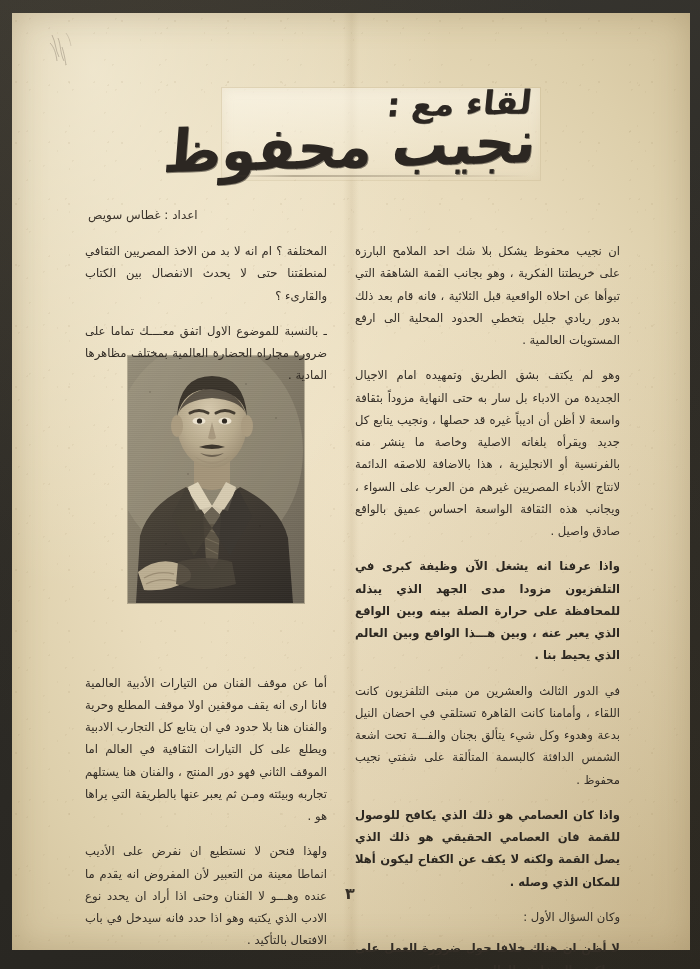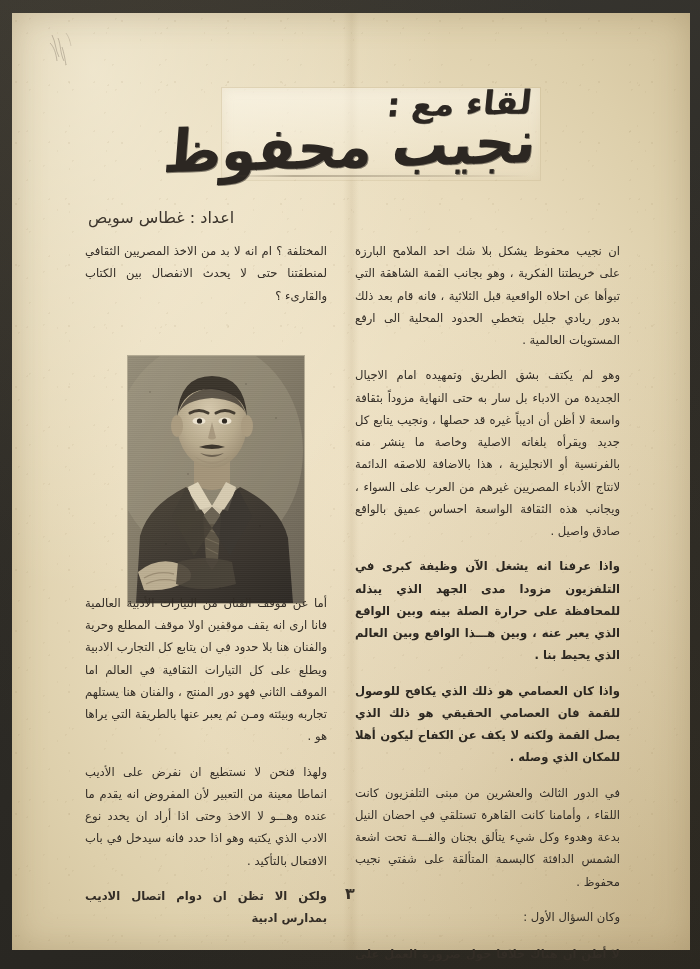--- a/index.html
+++ b/index.html
@@ -112,21 +112,21 @@
     letter-spacing: -2px;
     transform: skewX(-6deg) rotate(-1.6deg) scaleY(1.06);
     text-shadow: 1px 0.8px 0 rgba(40,35,30,0.55);
   }
 
   
   .byline {
     position: absolute;
     left: 88px;
     top: 208px;
-    font-size: 16px;
+    font-size: 12px;
     color: #3a332b;
     letter-spacing: 0.2px;
     direction: rtl;
   }
 
   
   .col {
     position: absolute;
     top: 240px;
     direction: rtl;
@@ -136,21 +136,21 @@
     text-align: justify;
     text-align-last: right;
   }
   .col-right { right: 80px; width: 265px; }
   .col-left  { left: 85px;  width: 242px; }
 
   .para { margin: 0 0 13px 0; }
   .para.bold { font-weight: 700; color: #2c2720; }
   .para.dash { }
   .para.bullet { font-weight: 700; }
-  .para.tight { margin-bottom: 15px; }
+  .para.tight { margin-bottom: 9px; }
 
   
   .photo-wrap {
     position: absolute;
     left: 128px;
     top: 356px;
     width: 176px;
     height: 247px;
   }
   .photo {
@@ -304,28 +304,29 @@
           <circle cx="92" cy="232" r="1" fill="#241f18"></circle>
         </g>
       </svg>
     </div>
   </div>
 
   <div class="col col-right">
     <p class="para">ان نجيب محفوظ يشكل بلا شك احد الملامح البارزة على خريطتنا الفكرية ، وهو بجانب القمة الشاهقة التي تبوأها عن احلاه الواقعية قبل الثلاثية ، فانه قام بعد ذلك بدور ريادي جليل بتخطي الحدود المحلية الى ارفع المستويات العالمية .</p>
     <p class="para">وهو لم يكتف بشق الطريق وتمهيده امام الاجيال الجديدة من الادباء بل سار به حتى النهاية مزوداً بثقافة واسعة لا أظن أن اديباً غيره قد حصلها ، ونجيب يتابع كل جديد ويقرأه بلغاته الاصلية وخاصة ما ينشر منه بالفرنسية أو الانجليزية ، هذا بالاضافة للاصقه الدائمة لانتاج الأدباء المصريين غيرهم من العرب على السواء ، ويجانب هذه الثقافة الواسعة احساس عميق بالواقع صادق واصيل .</p>
     <p class="para bold">واذا عرفنا انه يشغل الآن وظيفة كبرى في التلفزيون مزودا مدى الجهد الذي يبذله للمحافظة على حرارة الصلة بينه وبين الواقع الذي يعبر عنه ، وبين هـــذا الواقع وبين العالم الذي يحيط بنا .</p>
+    <p class="para">في الدور الثالث والعشرين من مبنى التلفزيون كانت اللقاء ، وأمامنا كانت القاهرة تستلقي في احضان النيل بدعة وهدوء وكل شيء يتألق بجنان والفـــة تحت اشعة الشمس الدافئة كالبسمة المتألقة على شفتي نجيب محفوظ .</p>
     <p class="para bold">واذا كان العصامي هو ذلك الذي يكافح للوصول للقمة فان العصامي الحقيقي هو ذلك الذي يصل القمة ولكنه لا يكف عن الكفاح ليكون أهلا للمكان الذي وصله .</p>
-    <p class="para">في الدور الثالث والعشرين من مبنى التلفزيون كانت اللقاء ، وأمامنا كانت القاهرة تستلقي في احضان النيل بدعة وهدوء وكل شيء يتألق بجنان والفـــة تحت اشعة الشمس الدافئة كالبسمة المتألقة على شفتي نجيب محفوظ .</p>
     <p class="para tight">وكان السؤال الأول :</p>
     <p class="para bullet">لا أظن ان هناك خلافا حول ضرورة العمل على مواكبة الحضارة العالمية . ولكن من حيث الفنون ـ والادب واحد منها ـ هل ترى أيضا أنه يجب ان يجاري التيارات العالمية</p>
   </div>
 
   <div class="col col-left">
     <p class="para">المختلفة ؟ ام انه لا بد من الاخذ المصريين الثقافي لمنطقتنا حتى لا يحدث الانفصال بين الكتاب والقارىء ؟</p>
+    <p class="para dash">ـ بالنسبة للموضوع الاول اتفق معــــك تماما على ضرورة مجاراه الحضارة العالمية بمختلف مظاهرها المادية .</p>
     <div style="height:272px"></div>
     <p class="para">أما عن موقف الفنان من التيارات الأدبية العالمية فانا ارى انه يقف موقفين اولا موقف المطلع وحرية والفنان هنا بلا حدود في ان يتابع كل التجارب الادبية ويطلع على كل التيارات الثقافية في العالم اما الموقف الثاني فهو دور المنتج ، والفنان هنا يستلهم تجاربه وبيئته ومـن ثم يعبر عنها بالطريقة التي يراها هو .</p>
-    <p class="para">ولهذا فنحن لا نستطيع ان نفرض على الأديب انماطا معينة من التعبير لأن المفروض انه يقدم ما عنده وهـــو لا الاخذ وحتى اذا أراد ان يحدد نوع الادب الذي يكتبه وهو اذا حدد فانه سيدخل في باب الافتعال بالتأكيد .</p>
+    <p class="para">ولهذا فنحن لا نستطيع ان نفرض على الأديب انماطا معينة من التعبير لأن المفروض انه يقدم ما عنده وهـــو لا الفنان وحتى اذا أراد ان يحدد نوع الادب الذي يكتبه وهو اذا حدد فانه سيدخل في باب الافتعال بالتأكيد .</p>
     <p class="para bullet">ولكن الا تظن ان دوام اتصال الاديب بمدارس ادبية</p>
   </div>
 
   <div class="page-number">٣</div>
 </div>
 
 </body></html>

